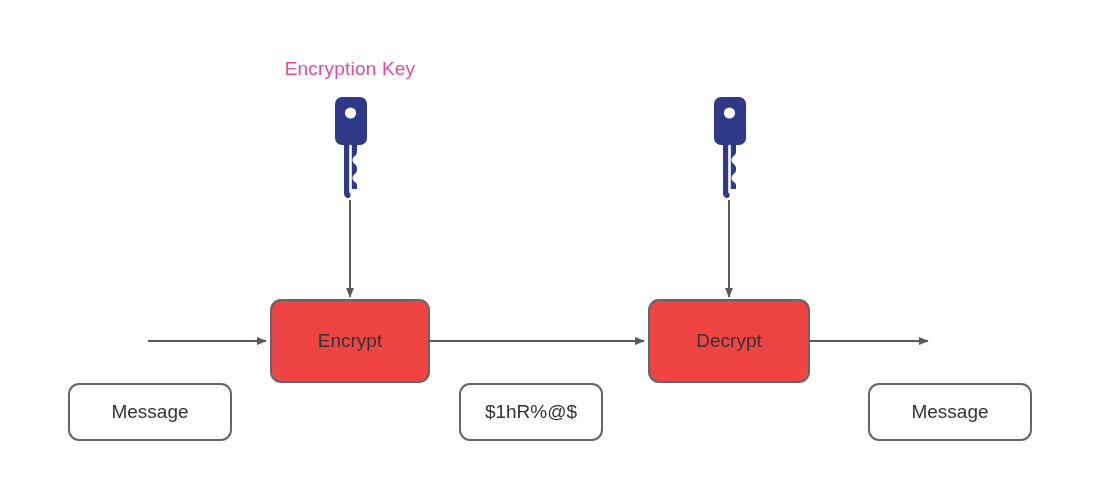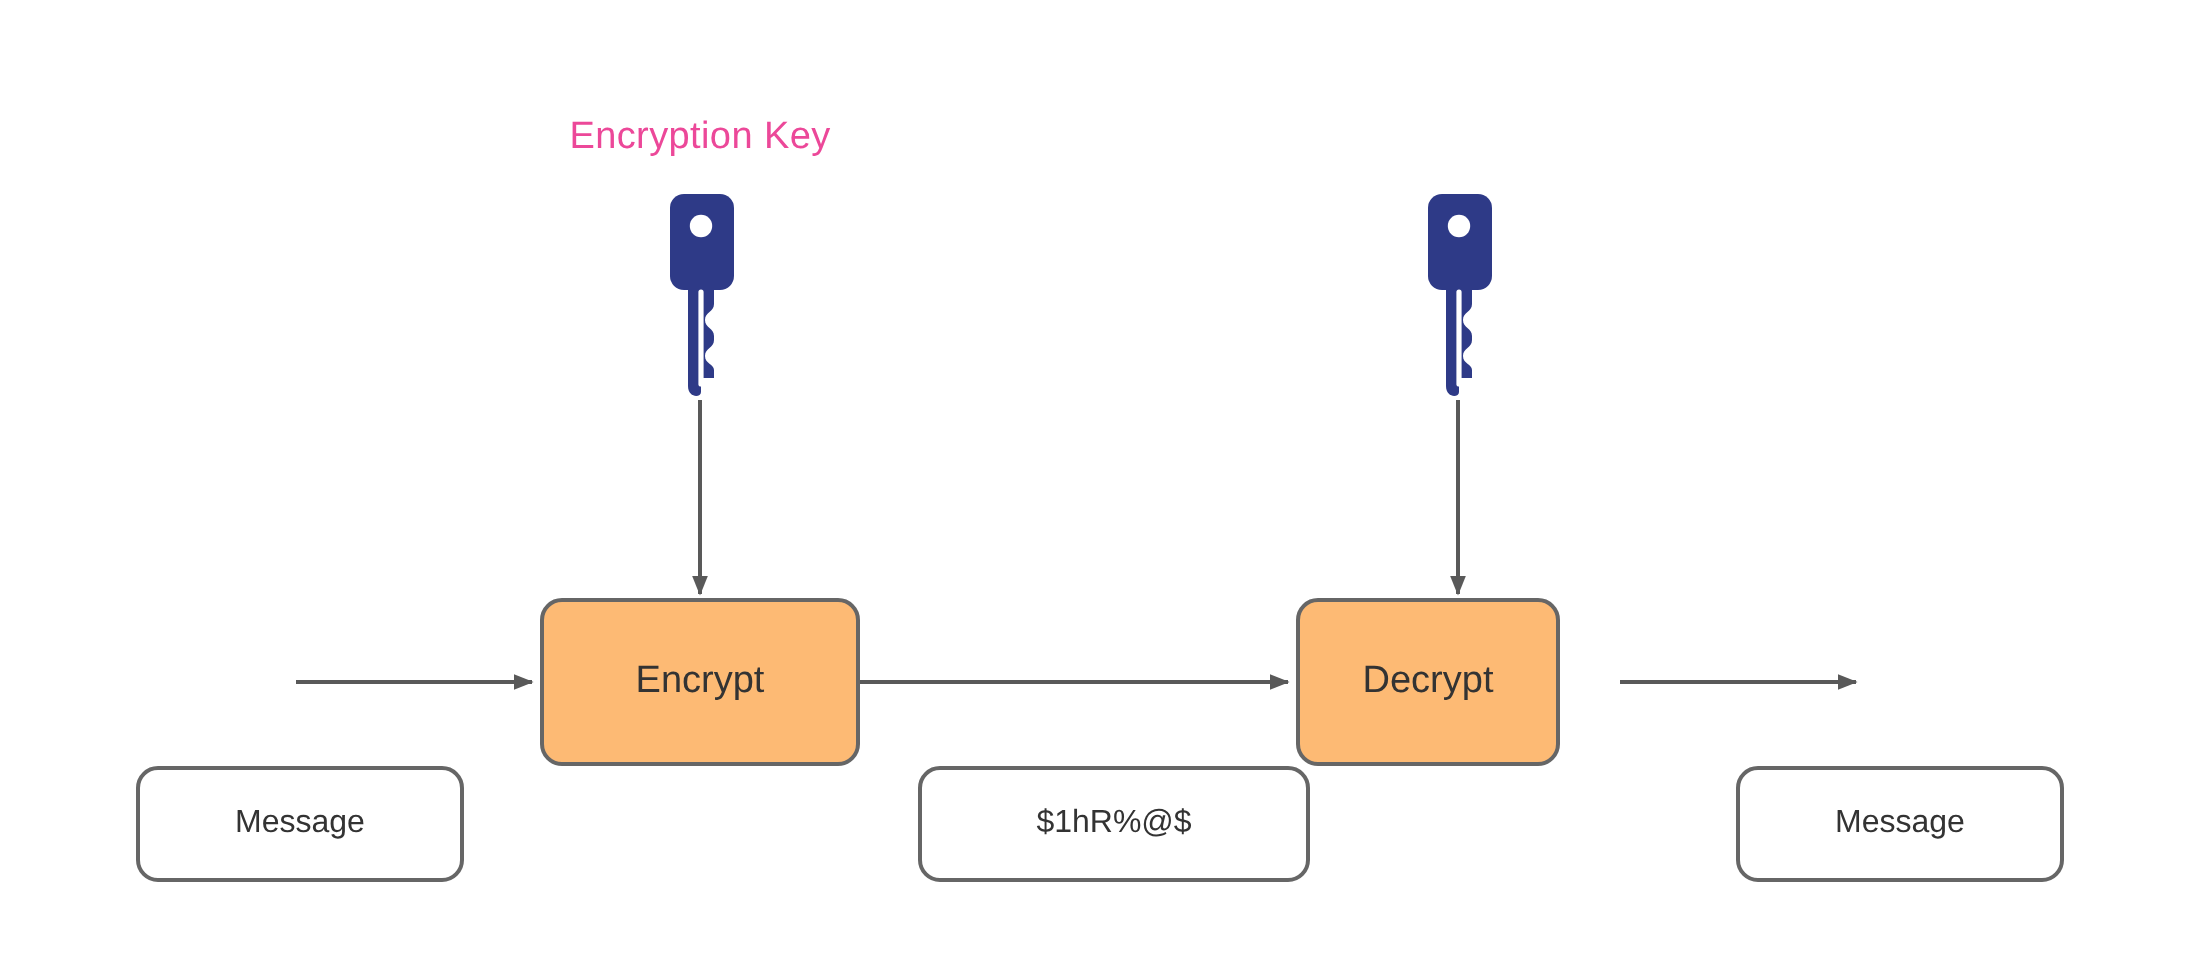--- a/index.html
+++ b/index.html
@@ -25,38 +25,38 @@
     white-space: nowrap;
     text-align: center;
     letter-spacing: 0.2px;
   }
   
   .proc-box {
     position: absolute;
     box-sizing: border-box;
     border: 2px solid #666666;
     border-radius: 11px;
-    background: #fdba74;
+    background: #ef4444;
     display: flex;
     align-items: center;
     justify-content: center;
     font-size: 19px;
     color: #333333;
   }
   
   .data-box {
     position: absolute;
     box-sizing: border-box;
     border: 2px solid #666666;
     border-radius: 11px;
     background: #ffffff;
     display: flex;
     align-items: center;
     justify-content: center;
-    font-size: 16px;
+    font-size: 19px;
     color: #333333;
   }
   
   #arrows {
     position: absolute;
     left: 0;
     top: 0;
     width: 1100px;
     height: 484px;
     pointer-events: none;
@@ -143,29 +143,29 @@
                C20.5,103 14,103 14,97
                Z" fill="#2e3a87"></path>
       <path d="M20.5,50 L20.5,96" stroke="#ffffff" stroke-width="2.6" stroke-linecap="round" fill="none"></path>
     </svg>
   </div>
 
   <div class="proc-box" style="left:270px; top:299px; width:160px; height:84px;">
     <span>Encrypt</span>
   </div>
 
-  <div class="proc-box" style="left:648px; top:299px; width:132px; height:84px;">
+  <div class="proc-box" style="left:648px; top:299px; width:162px; height:84px;">
     <span>Decrypt</span>
   </div>
 
   <div class="data-box" style="left:68px; top:383px; width:164px; height:58px;">
     <span>Message</span>
   </div>
 
-  <div class="data-box" style="left:459px; top:383px; width:196px; height:58px;">
+  <div class="data-box" style="left:459px; top:383px; width:144px; height:58px;">
     <span>$1hR%@$</span>
   </div>
 
   <div class="data-box" style="left:868px; top:383px; width:164px; height:58px;">
     <span>Message</span>
   </div>
 
 </div>
 
 </body></html>

